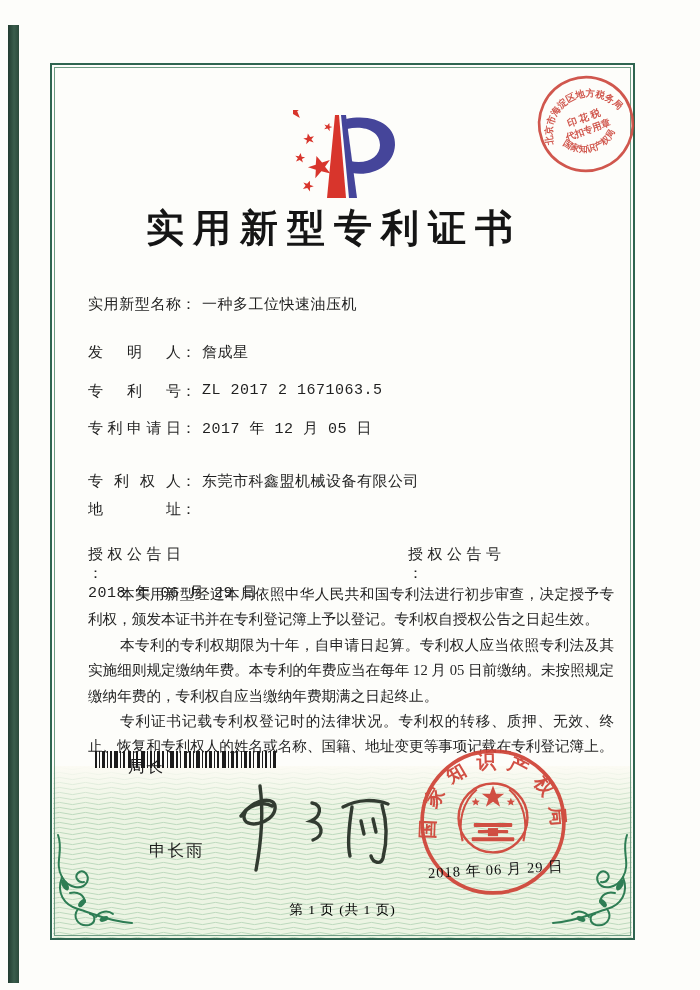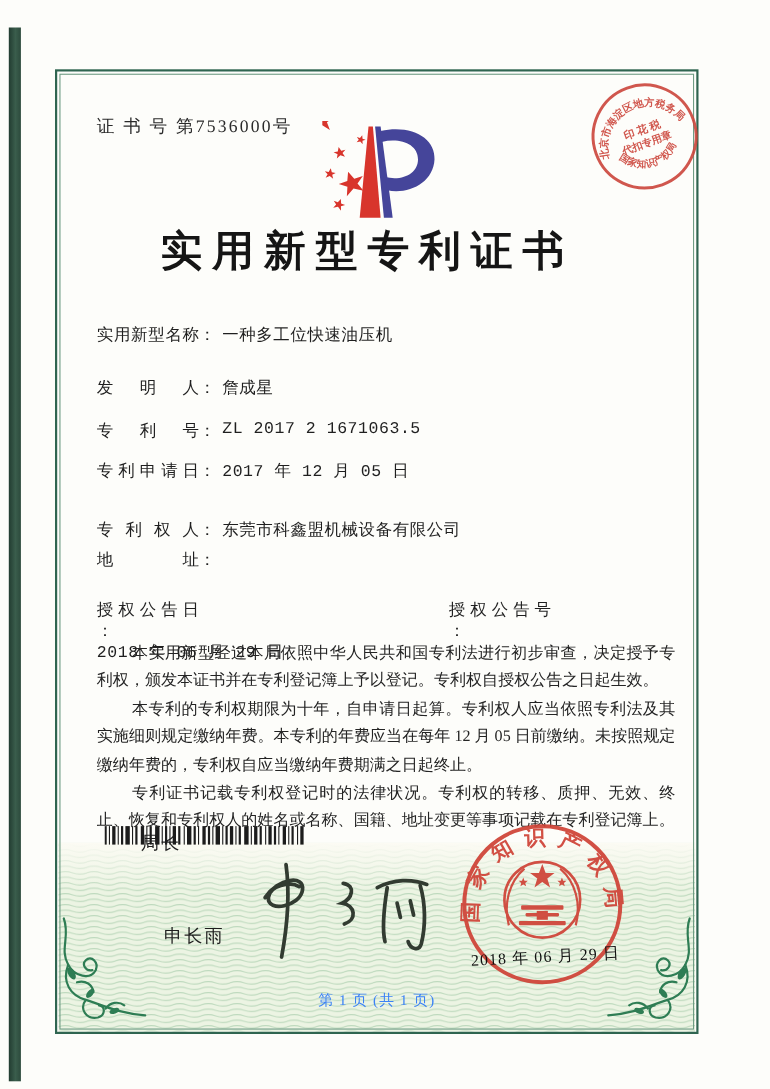--- a/index.html
+++ b/index.html
@@ -49,21 +49,21 @@
 
   .seal { position:absolute; left:416px; top:745px; width:154px; height:154px; opacity:.93; z-index:6;}
   .seal-date { position:absolute; left:428px; top:860px; width:150px; z-index:7;
     font-size:14.5px; color:#101010; transform:rotate(-3deg); letter-spacing:1px; white-space:nowrap;}
 
   .flourish { position:absolute; top:833px; width:82px; height:106px; z-index:5;}
   .flourish.fl { left:52px; }
   .flourish.fr { left:551px; transform:scaleX(-1);}
 
   .footer { position:absolute; left:50px; top:901px; width:585px; text-align:center;
-    font-size:13.5px; color:#3b82f6; z-index:6; letter-spacing:1px;}
+    font-size:13.5px; color:#000000; z-index:6; letter-spacing:1px;}
 </style>
 </head>
 <body>
 
 <div class="band"></div>
 
 <div class="waves-wrap">
   <svg width="579" height="172" viewBox="0 0 579 172">
     <defs>
       <pattern id="wv" width="26" height="5" patternUnits="userSpaceOnUse">
@@ -79,21 +79,20 @@
     <rect width="579" height="172" fill="url(#fade)"></rect>
   </svg>
 </div>
 
 <div class="cert-frame">
   <div class="inner"></div>
 </div>
 
 <div class="layer">
 
-  <div class="cert-number">证 书 号 第7536000号</div>
 
   <div class="logo">
     <svg width="112" height="95" viewBox="0 0 112 95">
       <g fill="#d8352c">
         <g id="star">
           <path id="stp" d="M0,-10 L2.9,-3.1 10,-3.1 4.2,1.2 6.9,8.1 0,3.9 -6.9,8.1 -4.2,1.2 -10,-3.1 -2.9,-3.1 Z"></path>
         </g>
         <use href="#stp" transform="translate(35,17) scale(0.42) rotate(18)"></use>
         <use href="#stp" transform="translate(16,29) scale(0.55) rotate(-12)"></use>
         <use href="#stp" transform="translate(7,48) scale(0.5) rotate(8)"></use>

